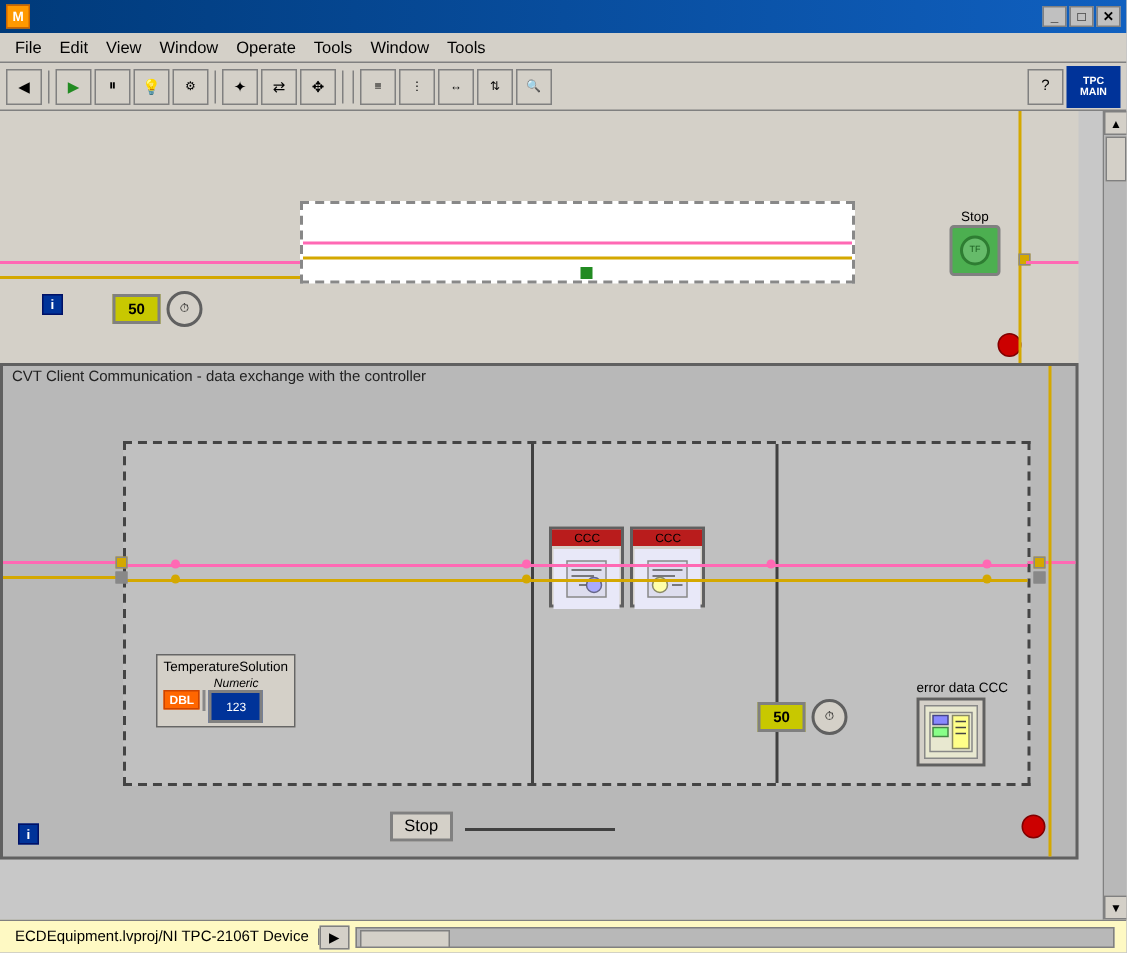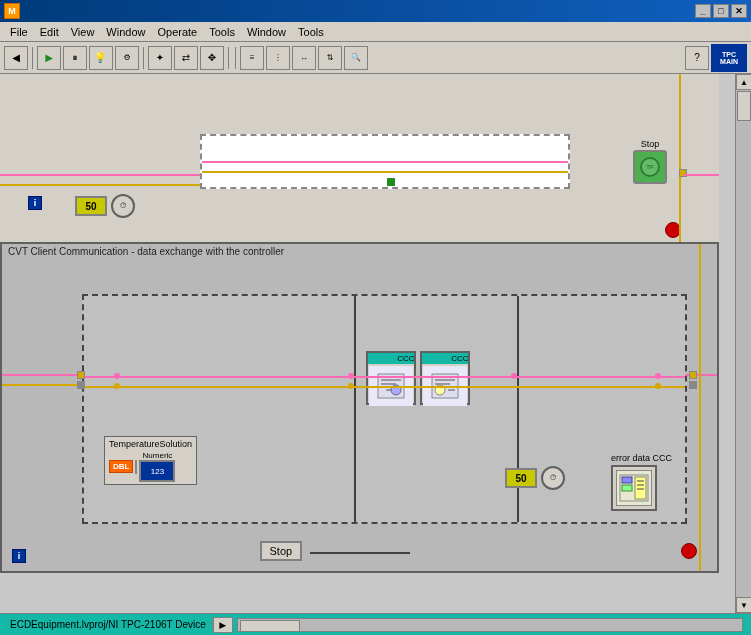--- a/index.html
+++ b/index.html
@@ -236,21 +236,21 @@
     .wire-dark { background: #404040; }
 
     
     .ccc-icon {
       position: absolute;
       width: 50px; height: 54px;
       background: #d4d0c8;
       border: 2px solid #606060;
     }
     .ccc-label {
-      font-size: 8px; text-align: right; background: #14b8a6;
+      font-size: 8px; text-align: center; background: #b91c1c;
       padding: 1px 0; margin-bottom: 2px;
     }
     .ccc-img {
       width: 44px; height: 40px;
       background: #e8e8f8;
       margin: 0 auto;
       display: flex; align-items: center; justify-content: center;
       font-size: 7px; color: #444;
     }
 
@@ -269,21 +269,21 @@
     }
     .dbl-box {
       background: #ff6600;
       border: 1px solid #cc4400;
       padding: 1px 3px;
       font-size: 8px; color: white; font-weight: bold;
     }
     .numeric-box {
       display: flex; flex-direction: column; align-items: center;
     }
-    .numeric-label { font-size: 8px; }
+    .numeric-label { font-size: 8px; font-style: italic; }
     .numeric-display {
       background: #003399;
       border: 2px solid #808080;
       width: 36px; height: 22px;
       display: flex; align-items: center; justify-content: center;
       color: white; font-size: 9px;
     }
 
     
     .num-clock-inner {
@@ -355,21 +355,21 @@
     .scroll-thumb {
       width: 14px; height: 30px;
       background: #d4d0c8;
       border: 1px solid #808080;
       margin: 1px auto;
     }
 
     
     #status-bar {
       height: 22px;
-      background: #14b8a6;
+      background: #fef9c3;
       border-top: 1px solid #808080;
       display: flex;
       align-items: center;
       padding: 0 4px;
       font-size: 10px;
     }
     .status-text {
       padding: 0 6px;
       border-right: 1px solid #808080;
     }

